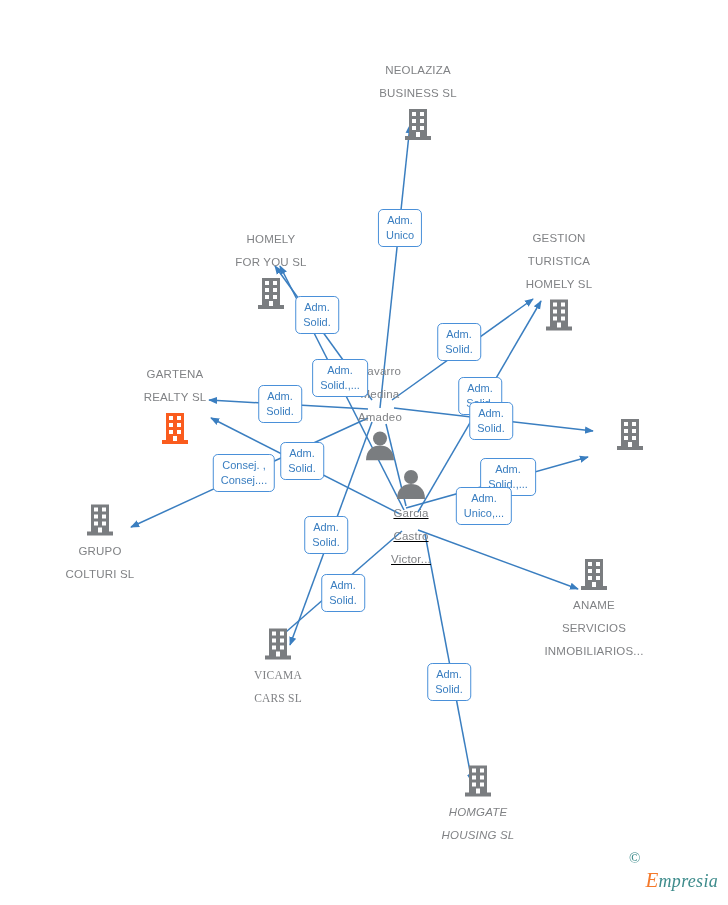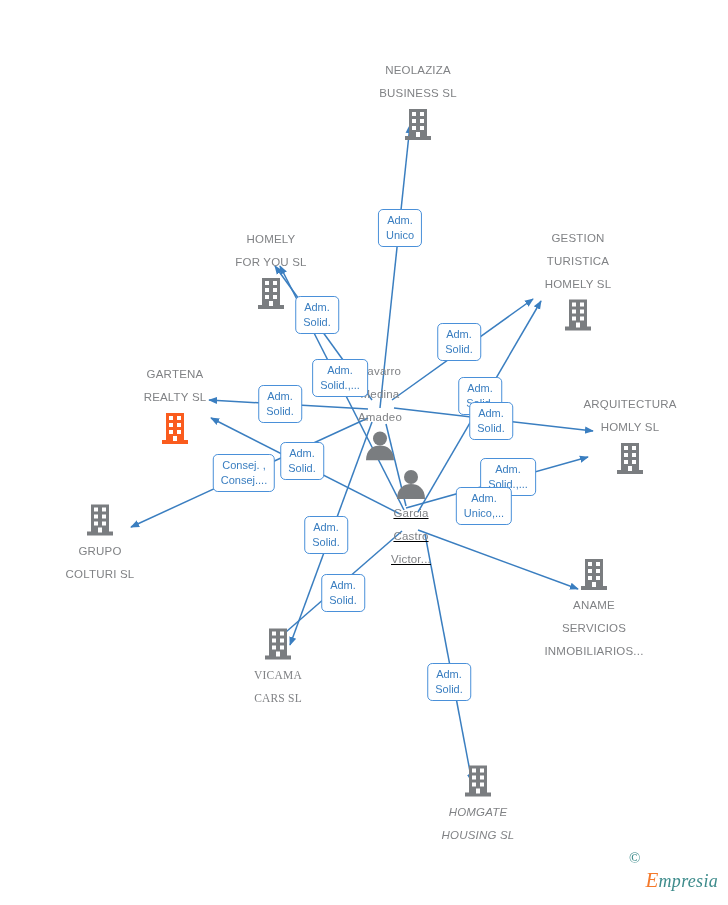--- a/index.html
+++ b/index.html
@@ -98,21 +98,21 @@
           <rect x="9" y="5" width="4" height="4" fill="#fff"></rect>
           <rect x="17" y="5" width="4" height="4" fill="#fff"></rect>
           <rect x="9" y="12" width="4" height="4" fill="#fff"></rect>
           <rect x="17" y="12" width="4" height="4" fill="#fff"></rect>
           <rect x="9" y="19" width="4" height="4" fill="#fff"></rect>
           <rect x="17" y="19" width="4" height="4" fill="#fff"></rect>
           <rect x="13" y="25" width="4" height="5" fill="#fff"></rect>
         </svg>
       </span>
     </div>
-    <div class="node company caption-above" style="left: 578px; top: 279px; text-align: center;">
+    <div class="node company caption-above" style="left: 559px; top: 279px; text-align: center;">
       <div class="caption">GESTION
 TURISTICA
 HOMELY  SL</div>
       <span class="glyph">
         <svg width="30" height="34" viewBox="0 0 30 34" xmlns="http://www.w3.org/2000/svg">
           <rect x="6" y="2" width="18" height="28" fill="#7a7d80"></rect>
           <rect x="2" y="29" width="26" height="4" fill="#7a7d80"></rect>
           <rect x="9" y="5" width="4" height="4" fill="#fff"></rect>
           <rect x="17" y="5" width="4" height="4" fill="#fff"></rect>
           <rect x="9" y="12" width="4" height="4" fill="#fff"></rect>
@@ -134,22 +134,20 @@
           <rect x="17" y="5" width="4" height="4" fill="#fff"></rect>
           <rect x="9" y="12" width="4" height="4" fill="#fff"></rect>
           <rect x="17" y="12" width="4" height="4" fill="#fff"></rect>
           <rect x="9" y="19" width="4" height="4" fill="#fff"></rect>
           <rect x="17" y="19" width="4" height="4" fill="#fff"></rect>
           <rect x="13" y="25" width="4" height="5" fill="#fff"></rect>
         </svg>
       </span>
     </div>
     <div class="node company caption-above" style="left: 630px; top: 434px;">
-      <div class="caption">ARQUITECTURA
-HOMLY  SL</div>
       <span class="glyph">
         <svg width="30" height="34" viewBox="0 0 30 34" xmlns="http://www.w3.org/2000/svg">
           <rect x="6" y="2" width="18" height="28" fill="#7a7d80"></rect>
           <rect x="2" y="29" width="26" height="4" fill="#7a7d80"></rect>
           <rect x="9" y="5" width="4" height="4" fill="#fff"></rect>
           <rect x="17" y="5" width="4" height="4" fill="#fff"></rect>
           <rect x="9" y="12" width="4" height="4" fill="#fff"></rect>
           <rect x="17" y="12" width="4" height="4" fill="#fff"></rect>
           <rect x="9" y="19" width="4" height="4" fill="#fff"></rect>
           <rect x="17" y="19" width="4" height="4" fill="#fff"></rect>

